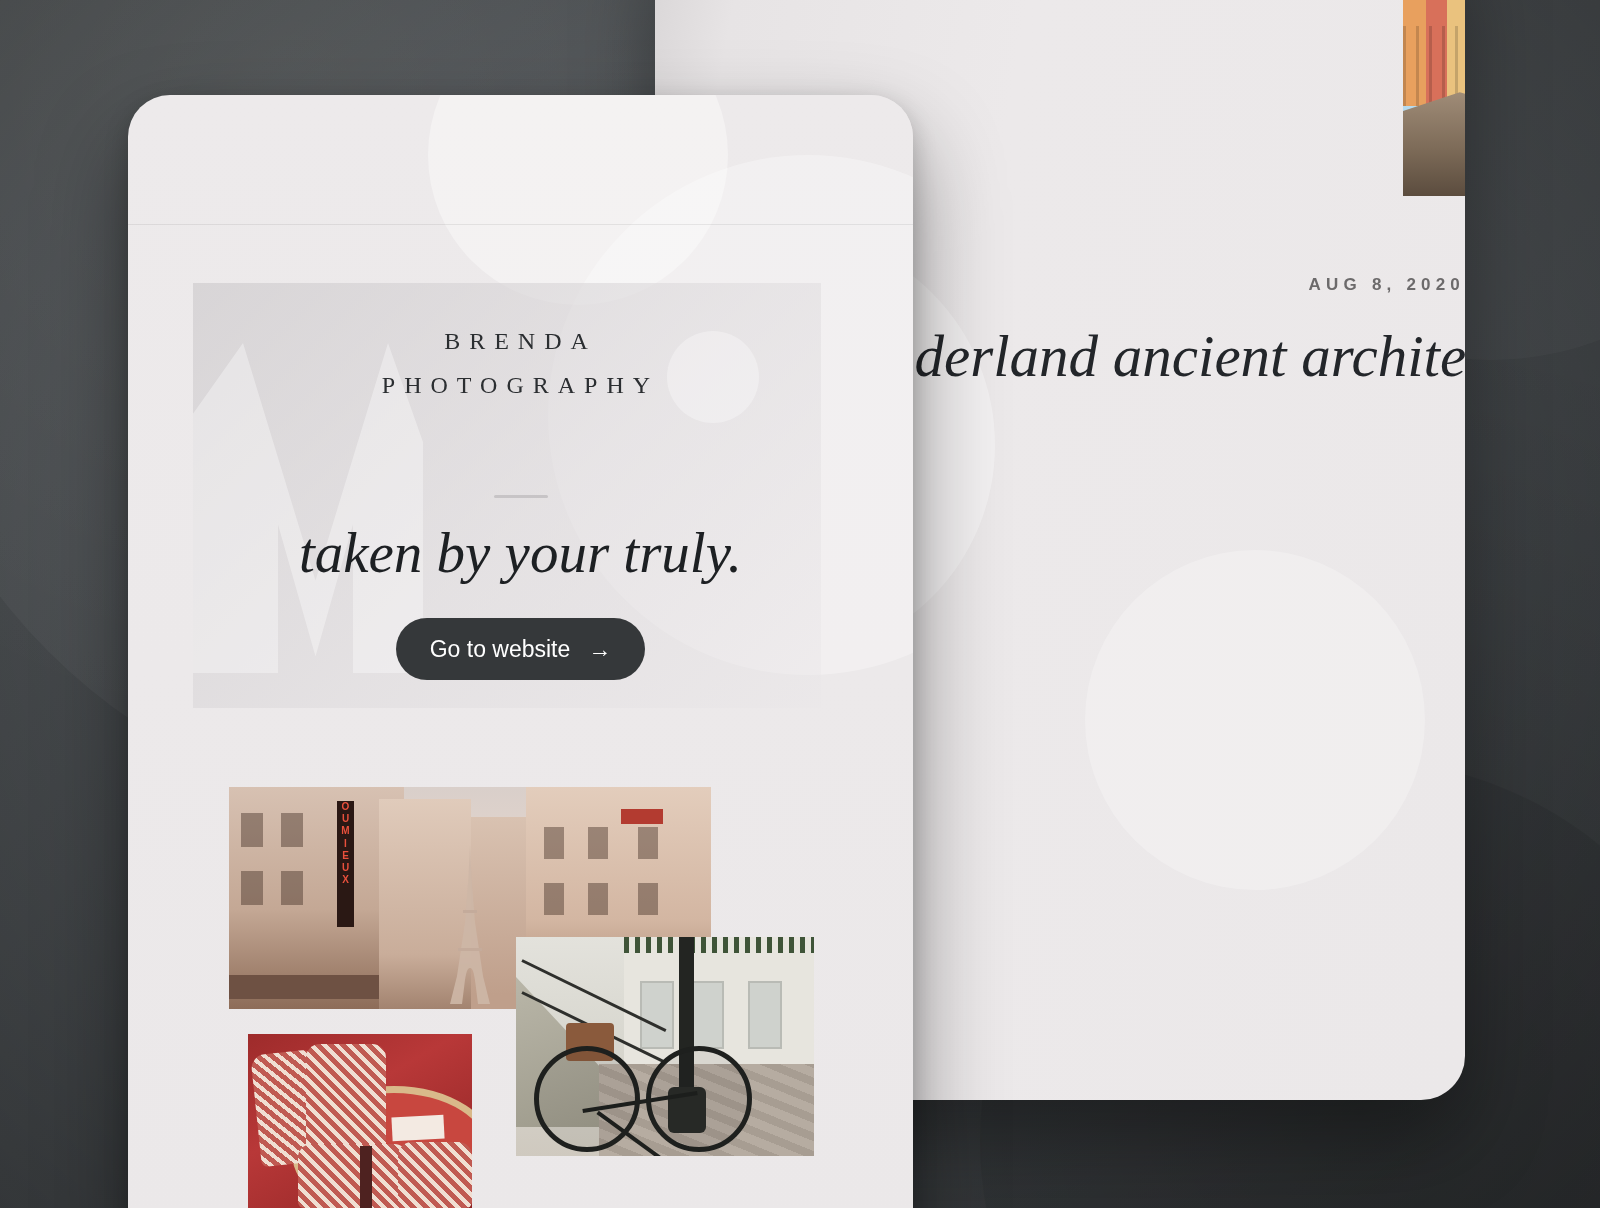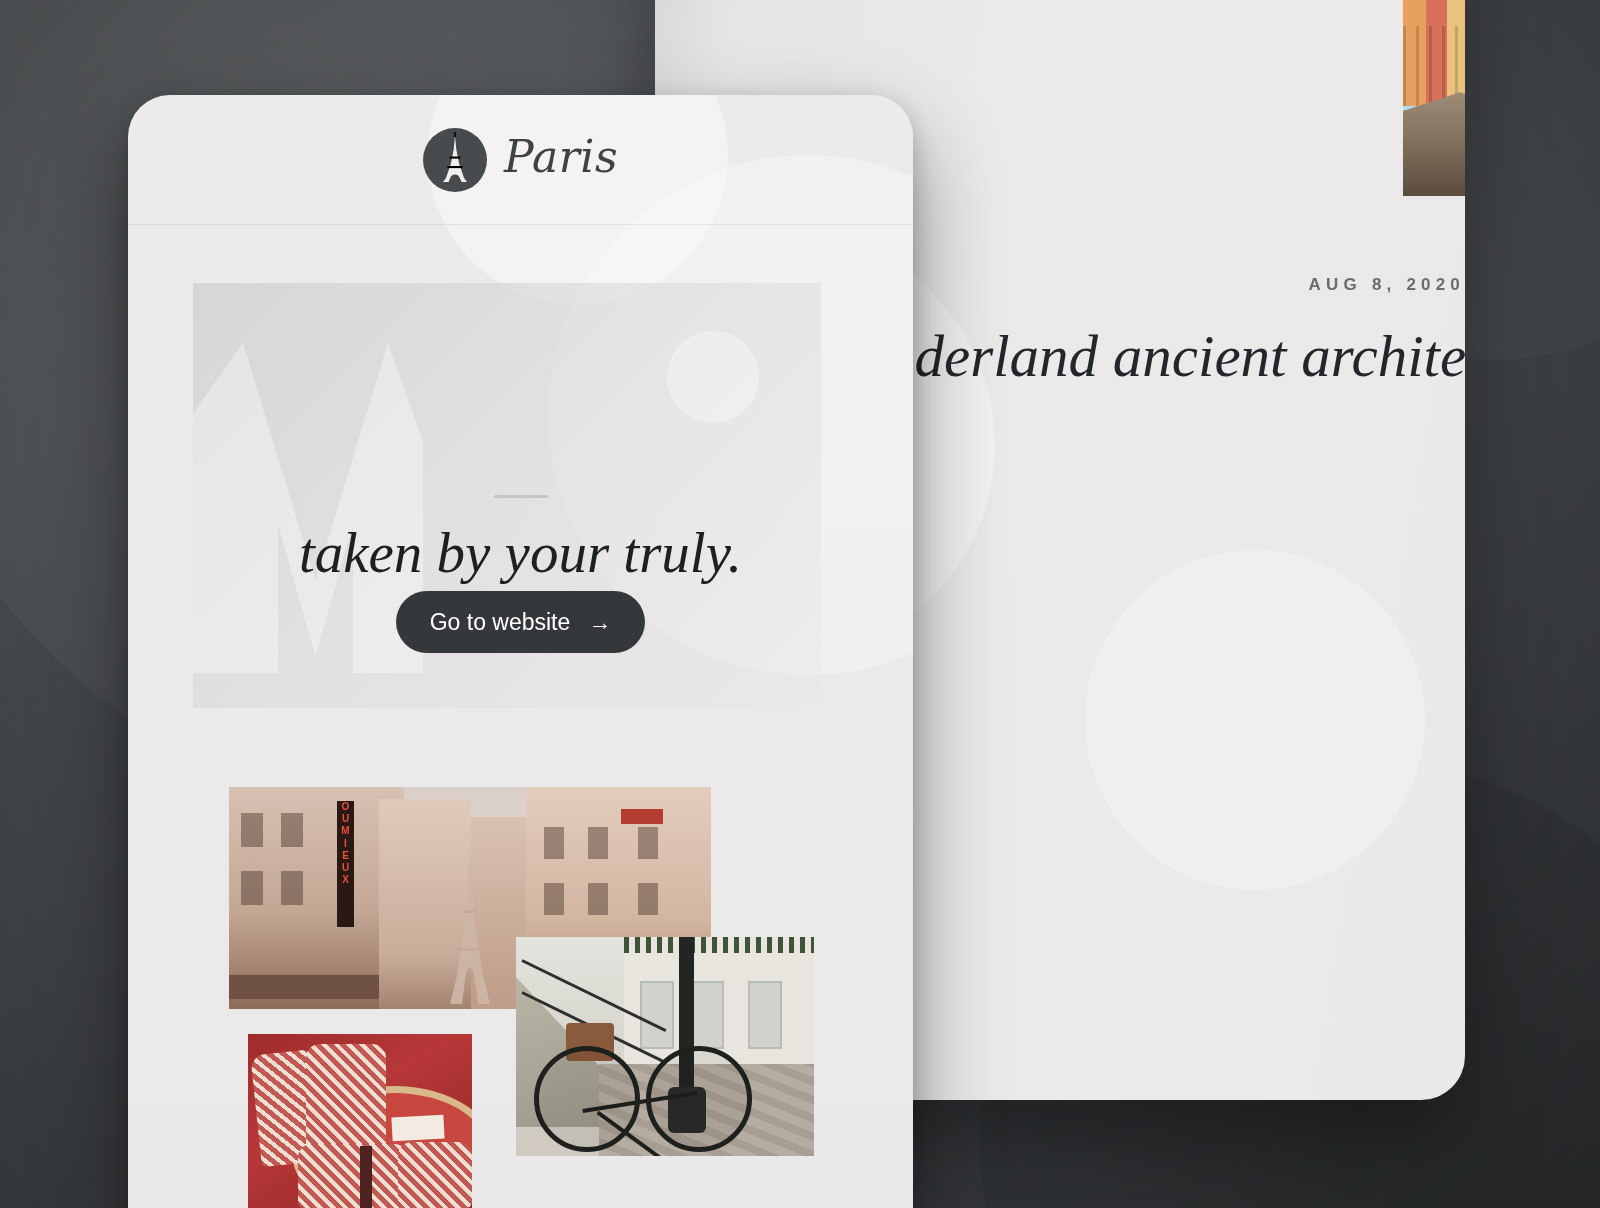--- a/index.html
+++ b/index.html
@@ -190,47 +190,38 @@
     <span>Italy, the wonderland</span>
     <span>ancient architecture</span>
   </div>
 
 </div>
 
 <div class="panel" id="front-card">
   <div class="ghostcircle" style="width:300px;height:300px;left:300px;top:-90px;"></div>
   <div class="ghostcircle b" style="width:520px;height:520px;left:420px;top:60px;"></div>
 
-  <div class="card-header">
-    <div class="logo-mark">
-      <svg class="tower-svg" width="64" height="64" viewBox="0 0 64 64" aria-hidden="true">
-        <path d="M32 8 L33.4 22 L36.2 36 L41 50 L44 54 L38.5 54 L37 50.5
-                 C36 48 34.6 46.6 32 46.6 C29.4 46.6 28 48 27 50.5 L25.5 54
-                 L20 54 L23 50 L27.8 36 L30.6 22 Z"></path>
-        <rect x="26.6" y="28.5" width="10.8" height="2.1"></rect>
-        <rect x="24.4" y="38" width="15.2" height="2.1"></rect>
-        <rect x="31.2" y="4" width="1.6" height="5"></rect>
-      </svg>
-    </div>
-    <div class="logo-word">Paris</div>
-  </div>
   <div class="header-rule"></div>
 
   <div class="hero">
     <div class="mshape"></div>
     <div class="dot"></div>
   </div>
 
+  <div class="eyebrow" style="top:224px;">
+    <span>BRENDA</span>
+    <span class="l2">PHOTOGRAPHY</span>
+  </div>
   <div class="hero-divider" style="top:400px;"></div>
 
   <div class="hero-title" style="top:418px;">
     <span>taken by your truly.</span>
   </div>
 
-  <div class="cta-wrap-front" style="top:496px;">
+  <div class="cta-wrap-front" style="top:523px;">
     <button class="cta big">
       <span>Go to website</span>
       <span class="arrow">→</span>
     </button>
   </div>
 
   <div class="photo" style="left:101px;top:692px;width:482px;height:222px;" id="photo-paris-street">
     <div class="pssky"></div>
     <div class="bldgL">
       <div class="win" style="left:12px;top:26px;width:22px;height:34px;"></div>

